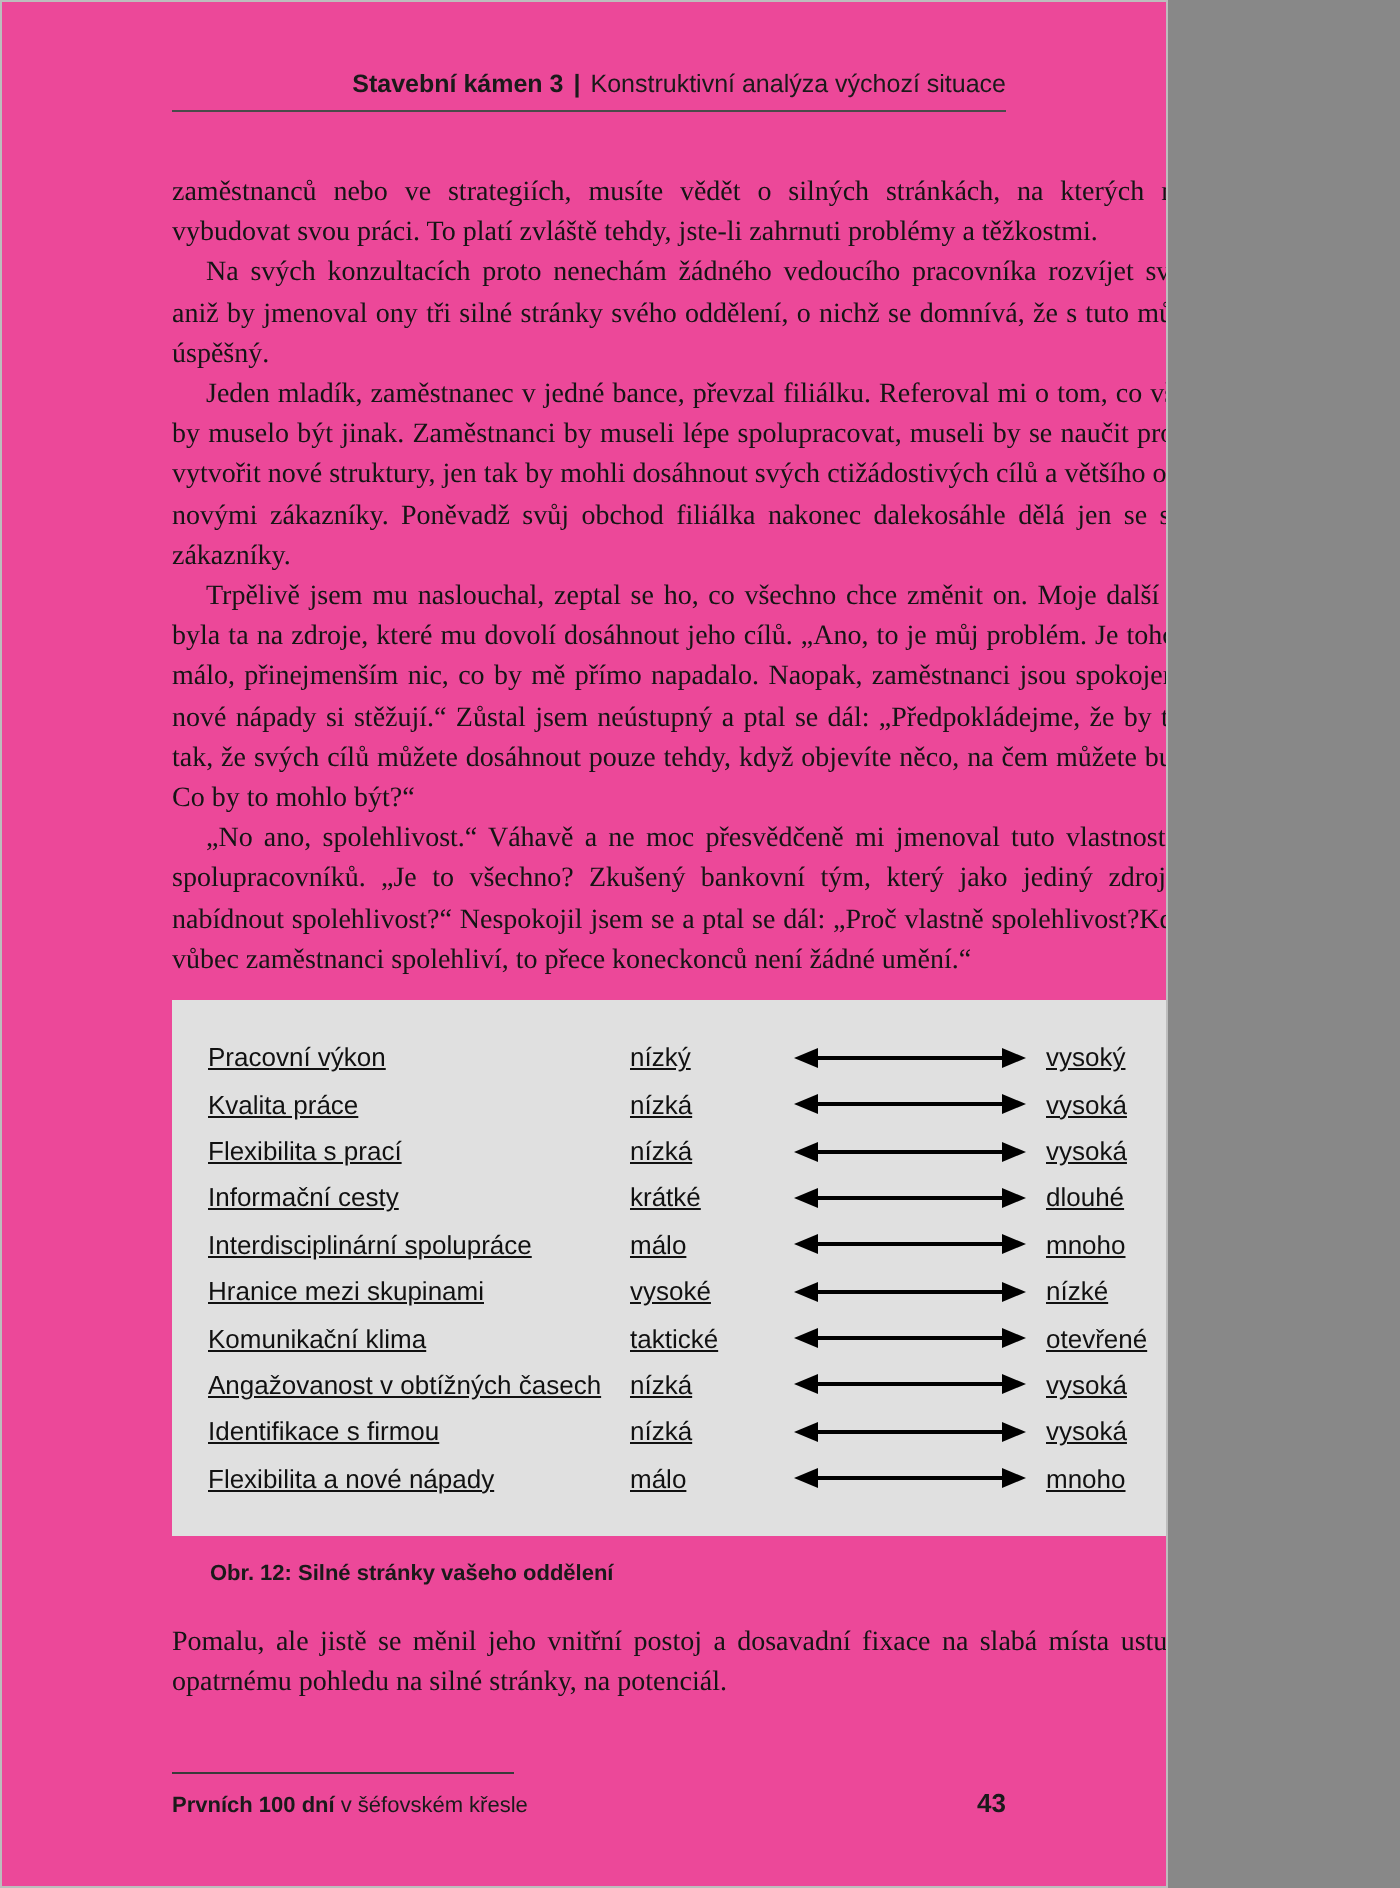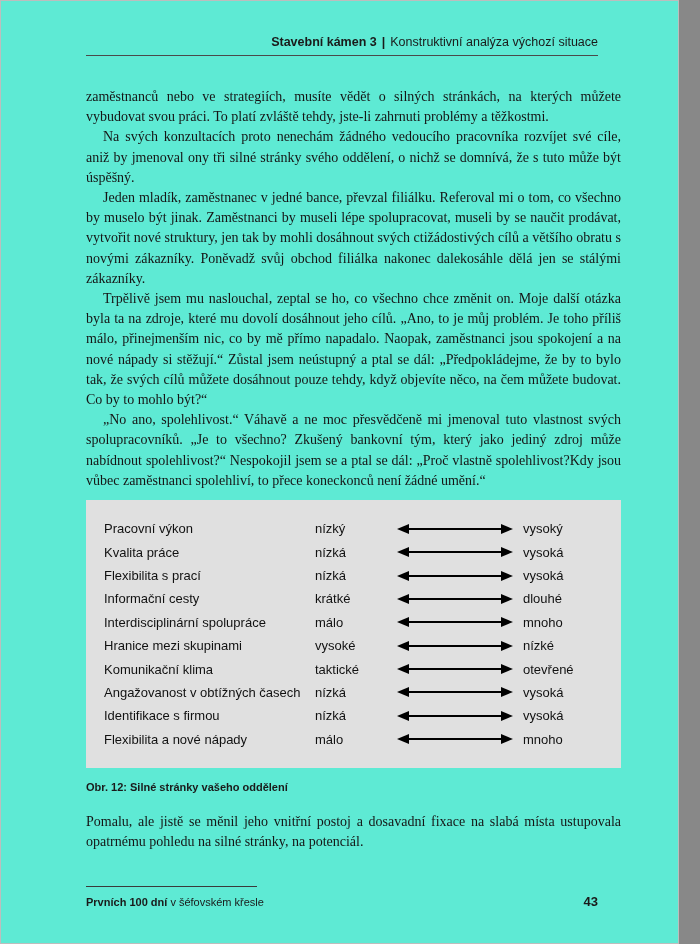--- a/index.html
+++ b/index.html
@@ -1,20 +1,20 @@
 <!DOCTYPE html>
 <html><head>
 <meta charset="utf-8">
 <style>
   * { margin:0; padding:0; box-sizing:border-box; }
   html,body { background:#888; }
   body { width:700px; height:944px; margin:0; }
   .page{
-    position:relative; width:679px; height:944px;
-    background:#5eead4; border:1px solid #bdbdbd; overflow:hidden;
+    position:relative; width:584px; height:944px;
+    background:#ec4899; border:1px solid #bdbdbd; overflow:hidden;
     color:#111; font-family:"Liberation Serif", serif;
   }
   
   .page-header{ position:absolute; top:0; left:85px; right:80px; }
   .header-text{
     padding-top:34px; text-align:right;
     font-family:"Liberation Sans", sans-serif; font-size:12.5px; color:#1a1a1a;
   }
   .header-text .chapter{ font-weight:bold; }
   .header-text .divider{ font-weight:bold; margin:0 5px; }
@@ -22,21 +22,21 @@
   
   .body-text{ position:absolute; top:86px; left:85px; width:535px; }
   .para{
     font-size:14px; line-height:20.2px; text-align:justify; color:#151515;
   }
   .para.indent{ text-indent:17px; }
   .closing{ margin-top:19px; }
   
   .figure{ margin-top:9px; }
   .figure-box{
-    background:#e0e0e0; padding:17px 18px;
+    background:#e0e0e0; padding:17px 18px;text-decoration:underline;
   }
   .fig-row{
     display:grid;
     grid-template-columns: 1fr 72px 116px 80px;
     column-gap:10px;
     align-items:center;
     height:23.4px;
     font-family:"Liberation Sans", sans-serif;
     font-size:13px; color:#111;
   }
@@ -51,21 +51,21 @@
   }
   .arrow .shaft{ flex:1; height:2px; background:#000; }
   .arrow .head-r{
     width:0; height:0;
     border-top:5.5px solid transparent; border-bottom:5.5px solid transparent;
     border-left:12px solid #000;
   }
   .fig-caption{
     margin-top:13px;
     font-family:"Liberation Sans", sans-serif;
-    font-size:11px; font-weight:bold; color:#1a1a1a;
+    font-size:11px; font-weight:bold; color:#1a1a1a;margin-left:19px;
   }
   
   .page-footer{ position:absolute; left:85px; right:80px; bottom:34px;text-align:center; }
   .footer-rule{ width:171px; height:1px; background:#3a3a3a; margin-bottom:7px; }
   .footer-row{
     display:flex; justify-content:space-between; align-items:baseline;
     font-family:"Liberation Sans", sans-serif; font-size:11px; color:#1a1a1a;
   }
   .book-title .bold{ font-weight:bold; }
   .page-number{ font-weight:bold; font-size:13px; }

